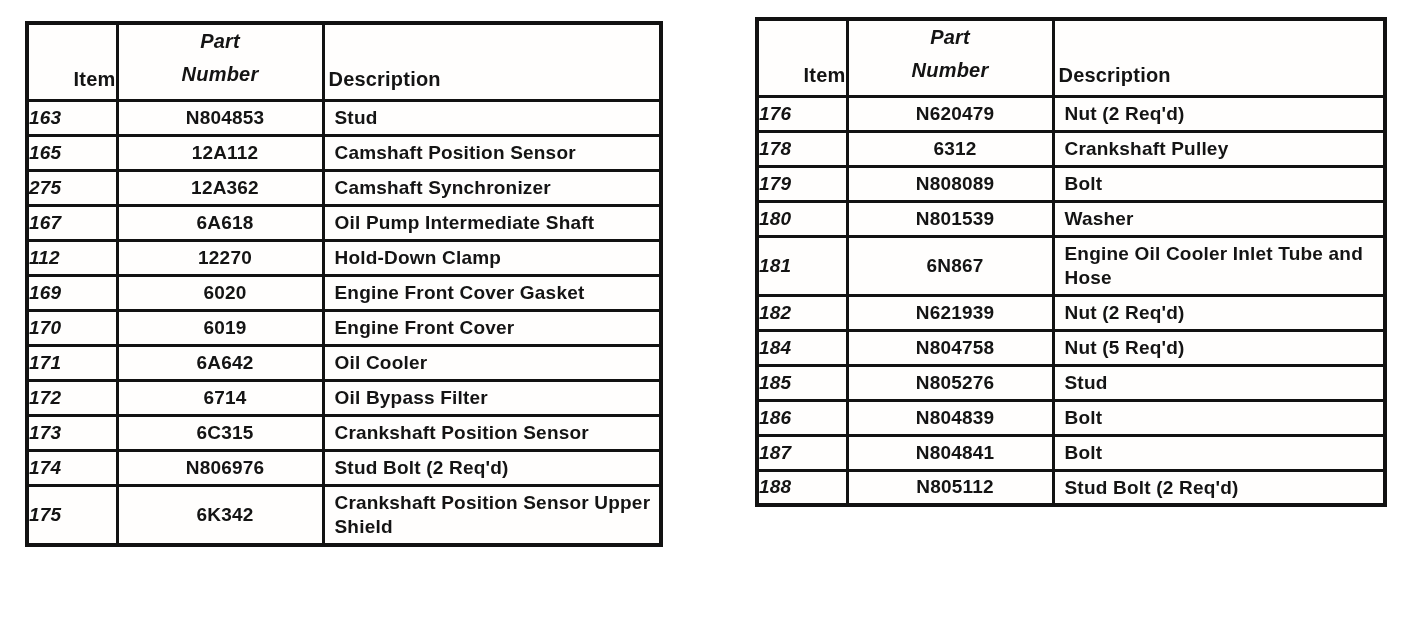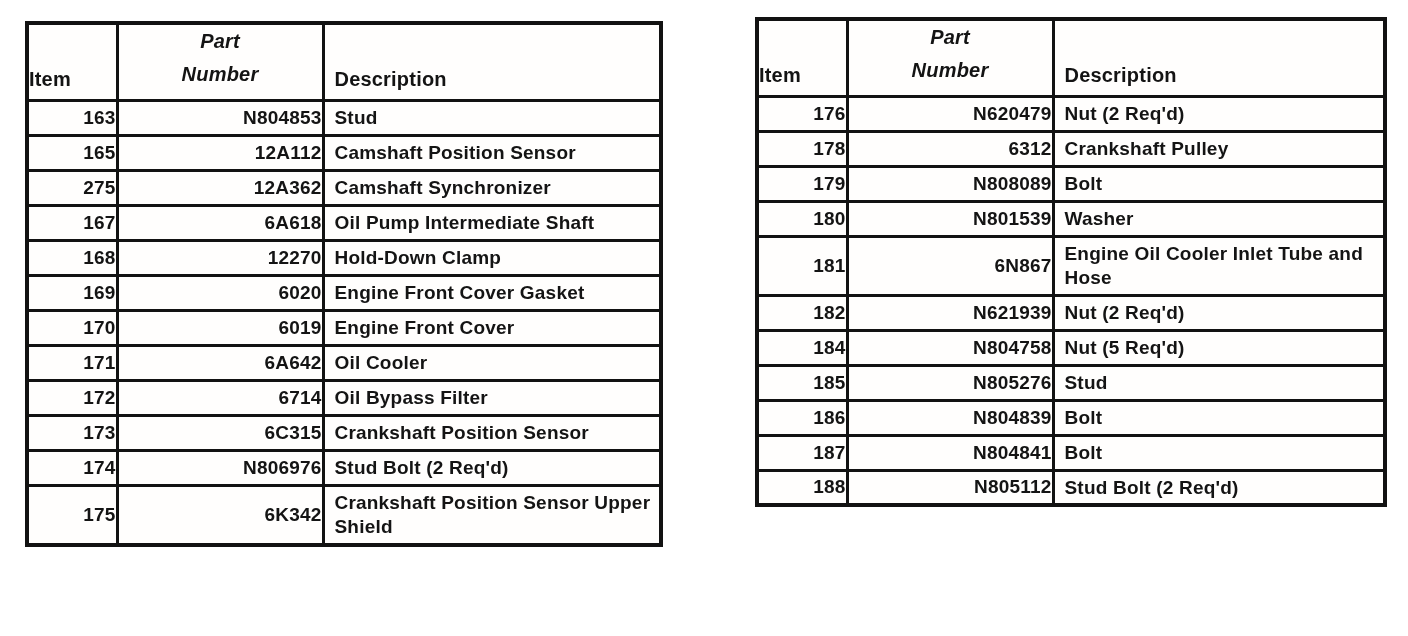--- a/index.html
+++ b/index.html
@@ -25,31 +25,31 @@
   .parts-table th, .parts-table td {
     border: 3px solid #121212;
     letter-spacing: 0.2px;
   }
   .parts-table th {
     height: 74px;
     vertical-align: bottom;
     padding-bottom: 8px;
     font-size: 20px;
   }
-  th.h-item { text-align: left; }
+  th.h-item { text-align: right; }
   th.h-part { text-align: center; white-space: pre-line; line-height: 1.65; font-style: italic; }
-  th.h-desc { text-align: left; padding-left: 10px; }
+  th.h-desc { text-align: left; padding-left: 4px; }
 
   .parts-table td {
     height: 35px;
     font-size: 19px;
     vertical-align: middle;
   }
-  td.c-item { text-align: right; }
-  td.c-part { text-align: right; padding-left: 10px; }
+  td.c-item { text-align: left; font-style: italic; }
+  td.c-part { text-align: center; padding-left: 10px; }
   td.c-desc {
     text-align: left;
     padding-left: 10px;
     padding-right: 6px;
     padding-top: 4px;
     padding-bottom: 4px;
     line-height: 1.25;
   }
   col.col-item { width: 90px; }
   col.col-part { width: 206px; }
@@ -92,21 +92,21 @@
         <td class="c-desc">Camshaft Synchronizer</td>
       </tr>
 
       <tr>
         <td class="c-item">167</td>
         <td class="c-part">6A618</td>
         <td class="c-desc">Oil Pump Intermediate Shaft</td>
       </tr>
 
       <tr>
-        <td class="c-item">168</td>
+        <td class="c-item">112</td>
         <td class="c-part">12270</td>
         <td class="c-desc">Hold-Down Clamp</td>
       </tr>
 
       <tr>
         <td class="c-item">169</td>
         <td class="c-part">6020</td>
         <td class="c-desc">Engine Front Cover Gasket</td>
       </tr>
 

